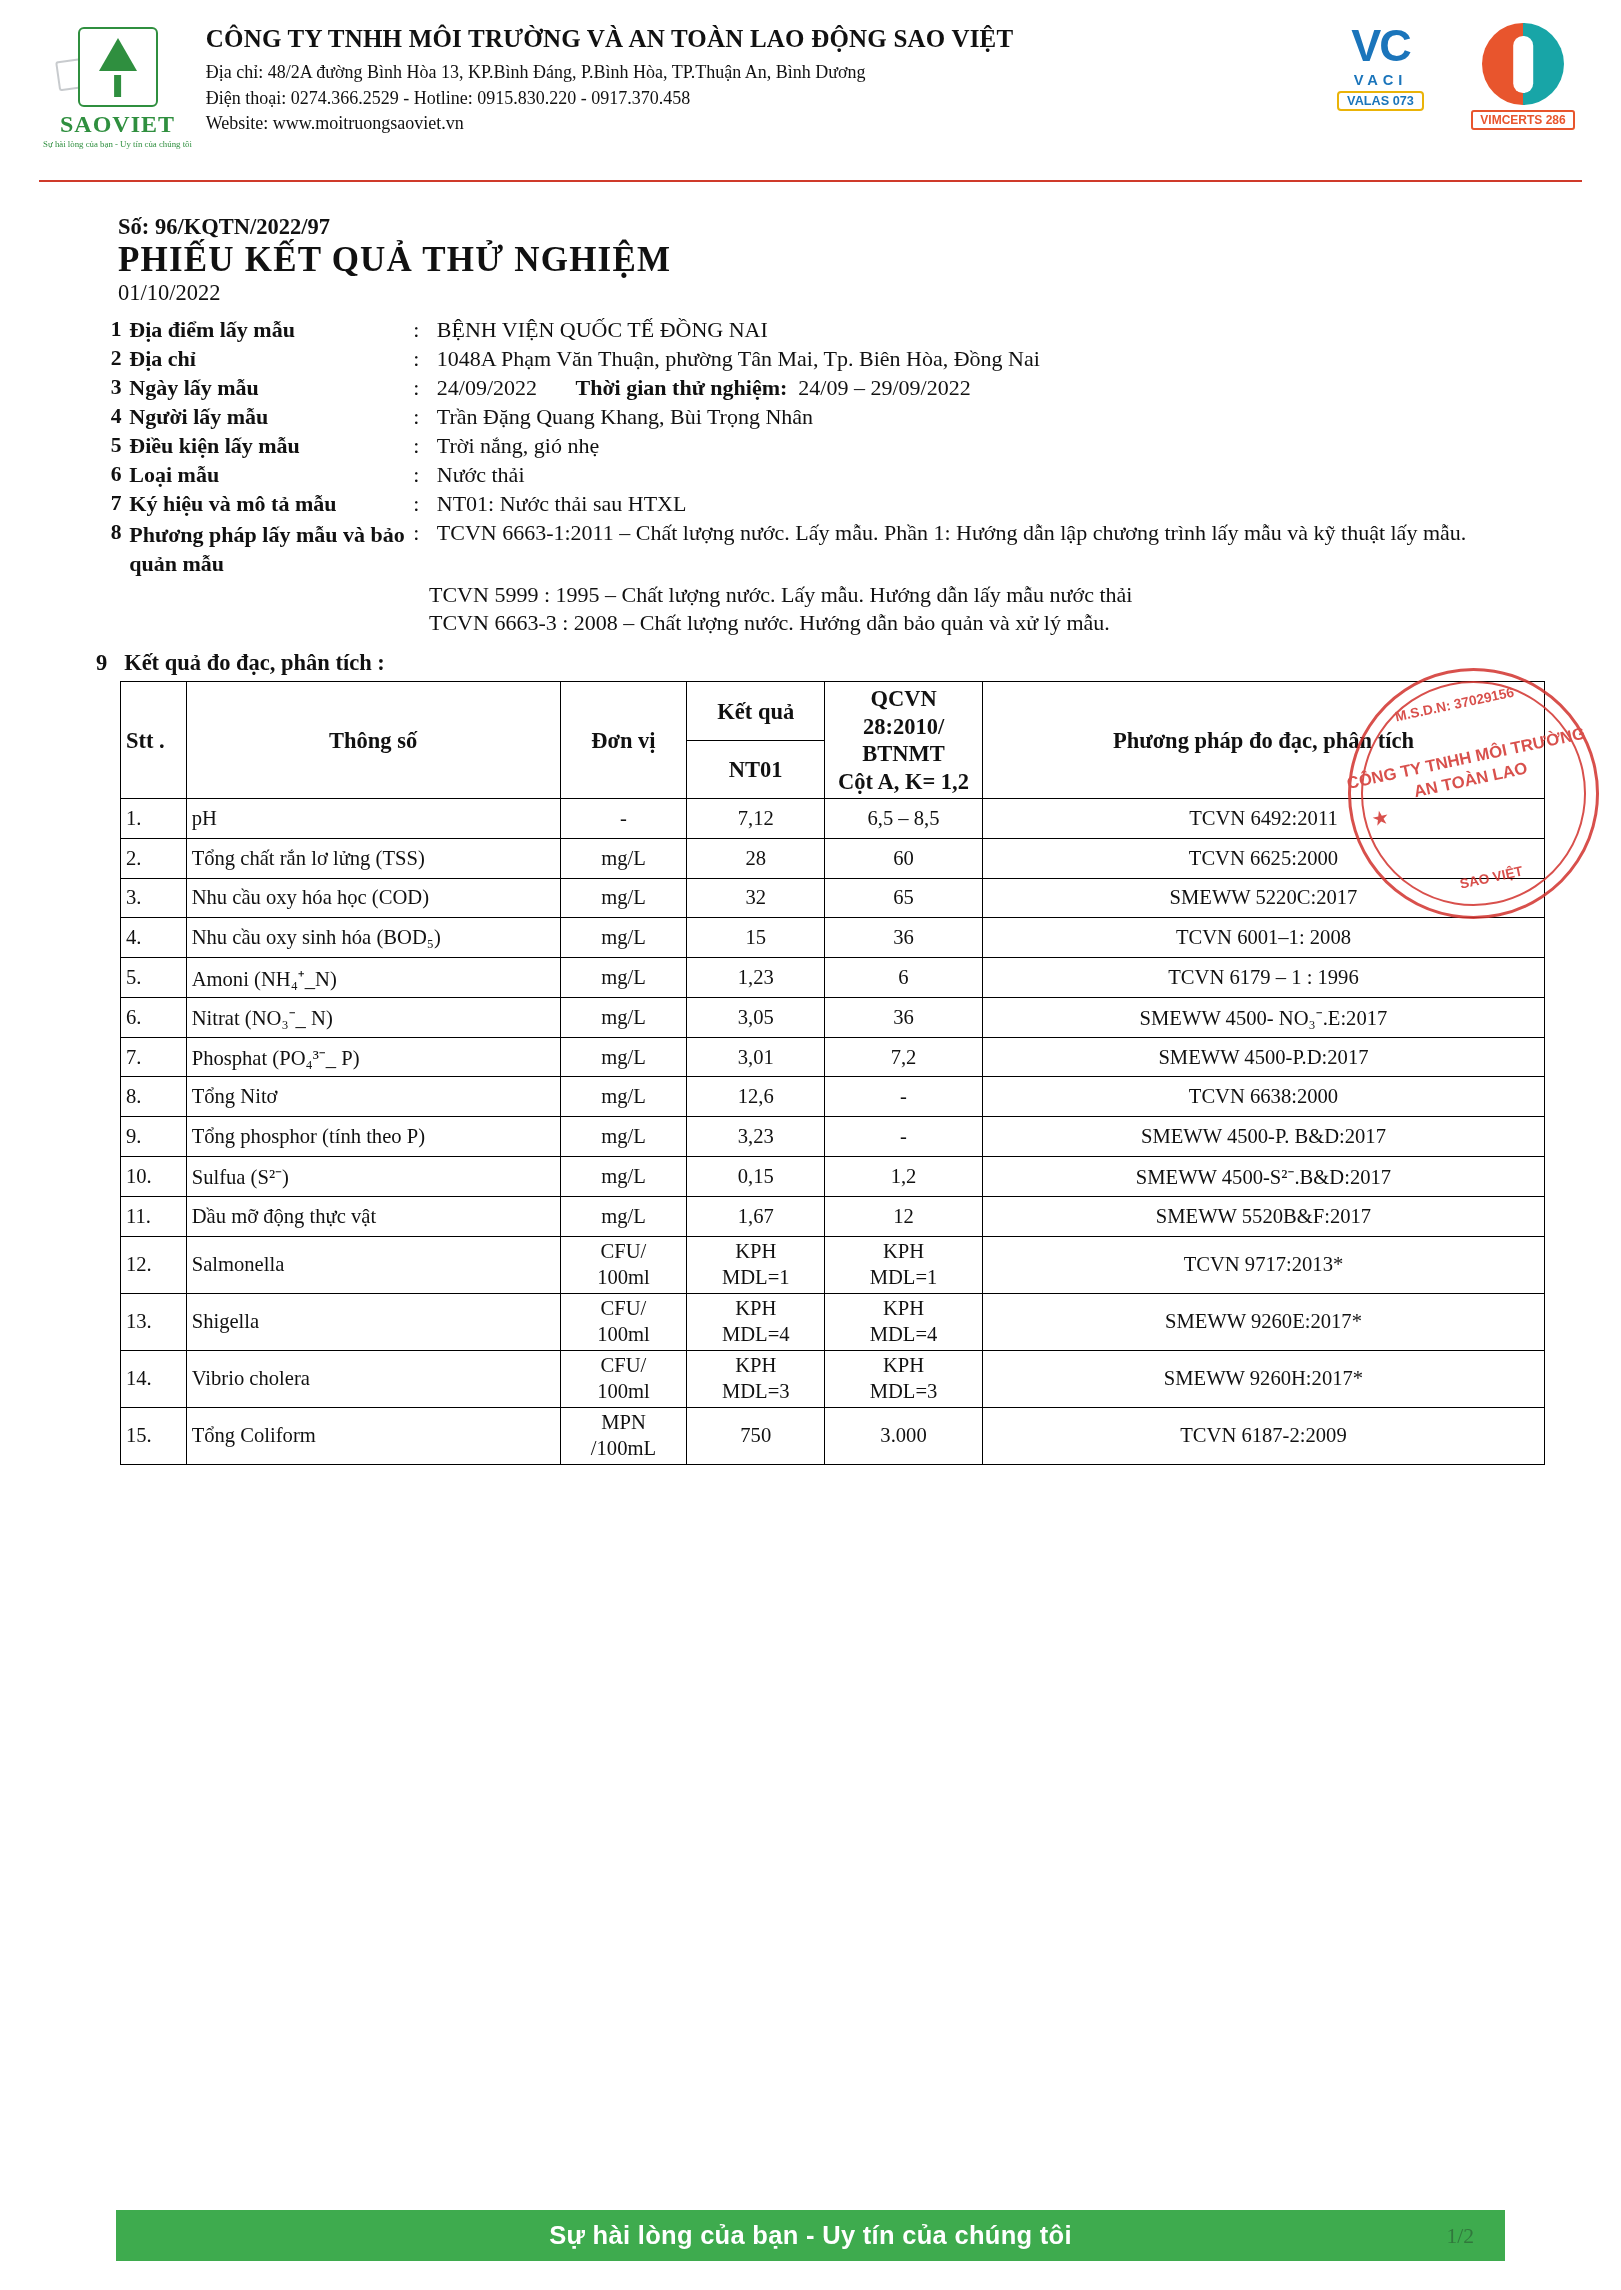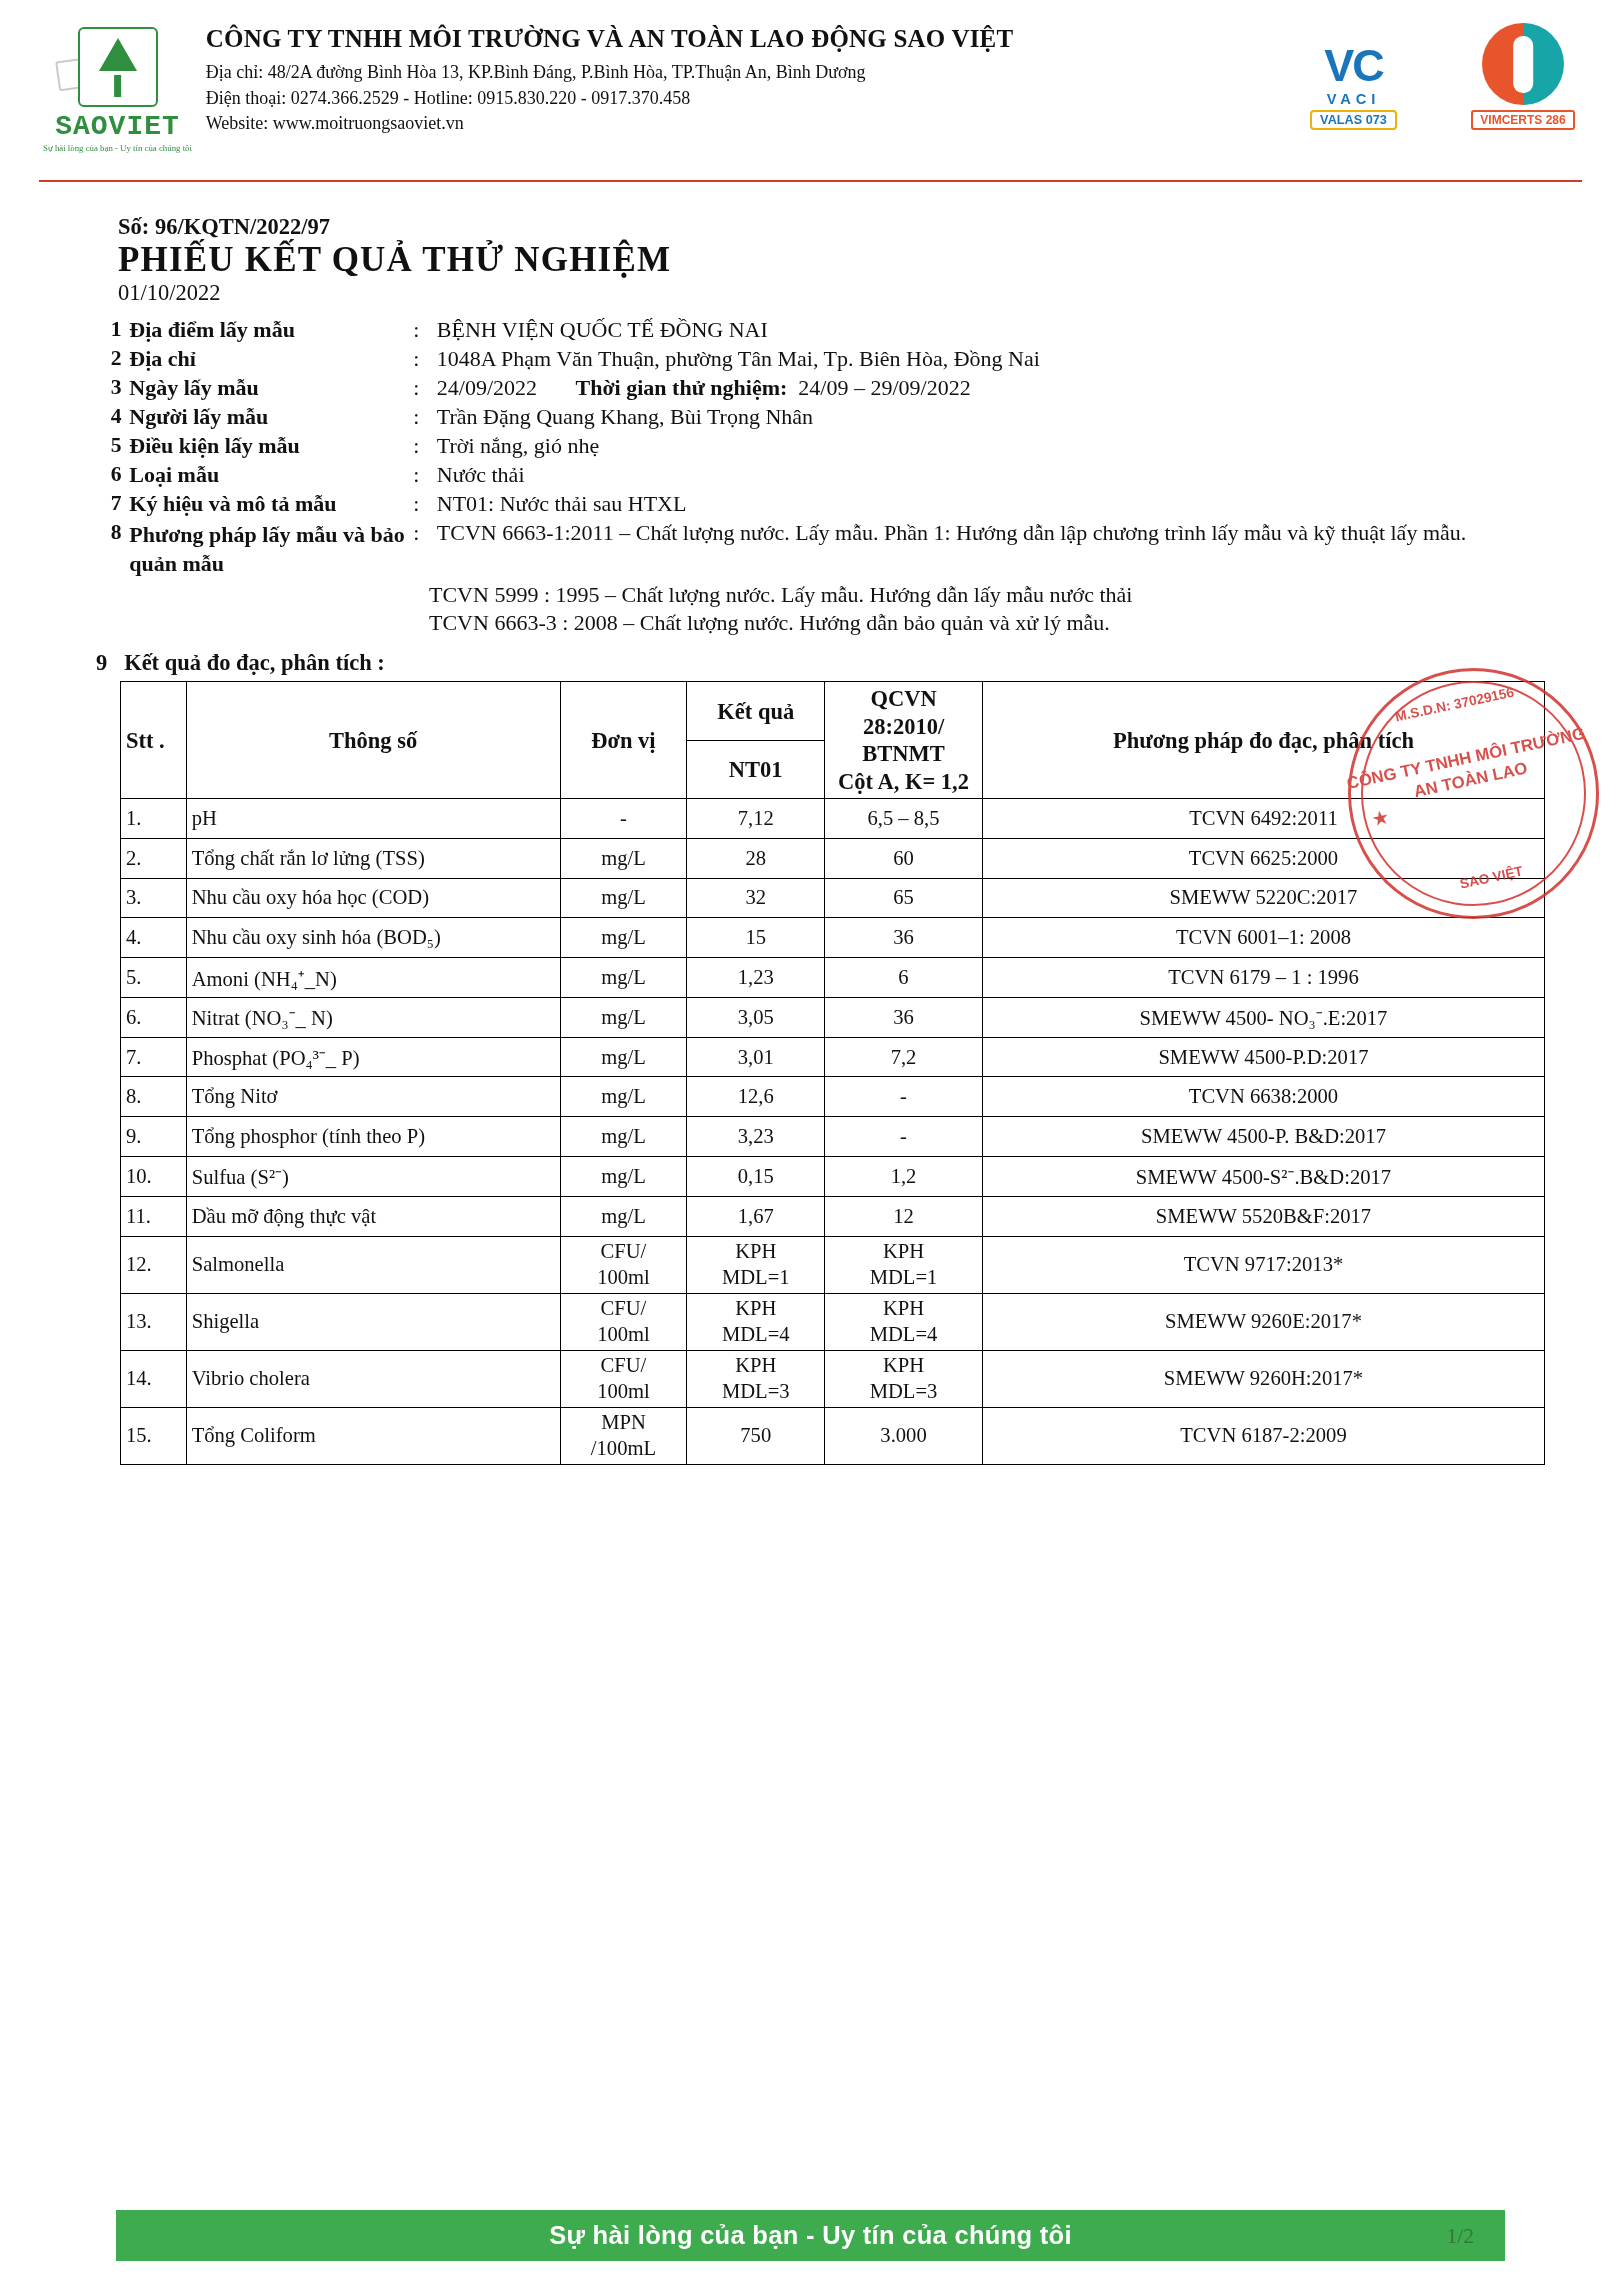--- a/index.html
+++ b/index.html
@@ -30,31 +30,31 @@
   .logo-tree:before{
     content:"";position:absolute;left:50%;top:8.8px;transform:translateX(-50%);
     width:0;height:0;border-left:19.6px solid transparent;border-right:19.6px solid transparent;
     border-bottom:33px solid #2f8f3f;
   }
   .logo-tree:after{
     content:"";position:absolute;left:50%;bottom:8.8px;transform:translateX(-50%);
     width:7.8px;height:21.6px;background:#2f8f3f;
   }
   .logo-name{
-    font-family:Liberation Mono, monospace;
-    font-weight:bold;font-size:28px;color:#2f8f3f;letter-spacing:1px;margin-top:3.9px;
+    font-family:Liberation Serif, serif;
+    font-weight:bold;font-size:24px;color:#2f8f3f;letter-spacing:1px;margin-top:3.9px;
   }
   .logo-slogan{font-size:8.8px;color:#2f8f3f;margin-top:1px;}
   .company-block{flex:1 1 auto;padding-left:9.8px;padding-top:5.9px;}
   .company-name{
     font-family:"Liberation Serif", serif;
     font-weight:bold;font-size:25px;letter-spacing:0.2px;margin-bottom:6.9px;
   }
   .company-line{font-size:18px;line-height:1.42;}
-  .marks{flex:0 0 323px;display:flex;align-items:flex-end;justify-content:flex-end;gap:42px;padding-top:3.9px;}
+  .marks{flex:0 0 323px;display:flex;align-items:flex-start;justify-content:flex-end;gap:15px;padding-top:3.9px;}
   .vaci{width:137px;text-align:center;}
   .vaci-mark{font-family:"Liberation Sans",sans-serif;font-weight:bold;font-size:45px;color:#1b75bb;letter-spacing:-2px;line-height:1;}
   .vaci-word{font-family:"Liberation Sans",sans-serif;font-weight:bold;font-size:14.7px;color:#1b75bb;letter-spacing:4.9px;margin-top:3.9px;}
   .vaci-code{
     font-family:"Liberation Sans",sans-serif;font-size:12.7px;color:#1b75bb;
     border:2px solid #eab308;border-radius:4px;display:inline-block;padding:1px 7.8px;margin-top:2.9px;font-weight:bold;
   }
   .vimcerts{width:118px;text-align:center;}
   .vim-circle{
     width:82px;height:82px;border-radius:50%;margin:0 auto;

